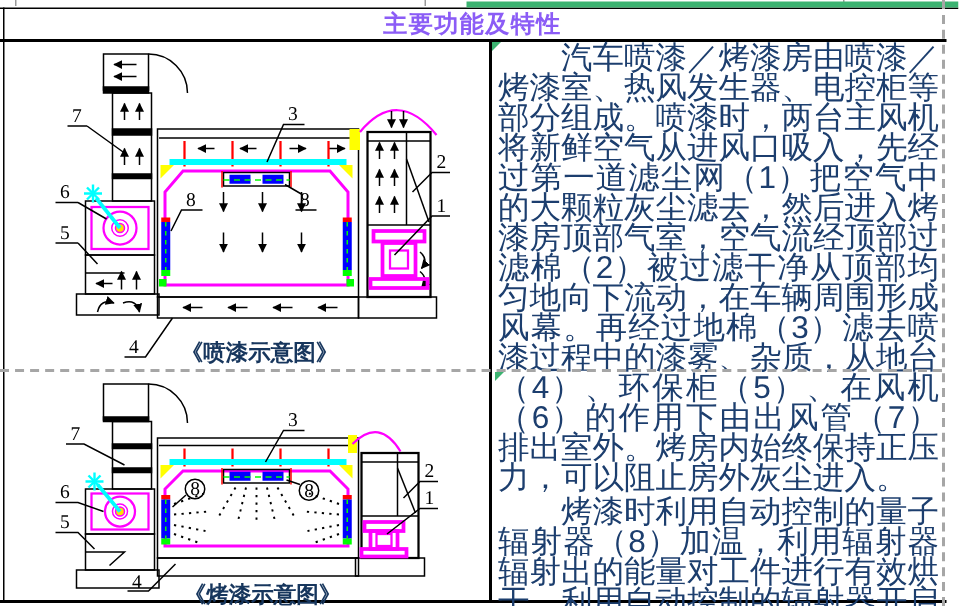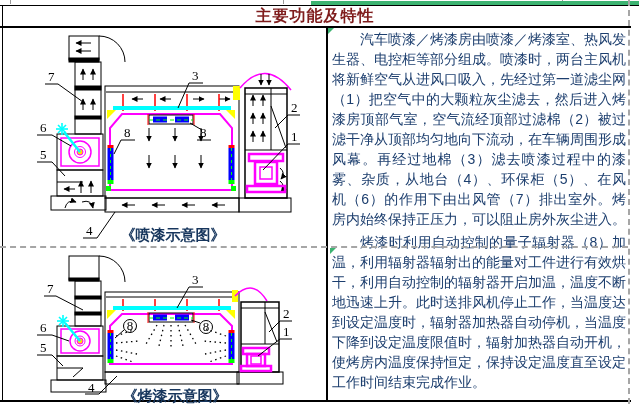--- a/index.html
+++ b/index.html
@@ -16,41 +16,41 @@
   .title-underline{left:0;top:26px;width:631px;height:2px;background:#000;}
   
   .left-border{left:2px;top:5px;width:1px;height:396px;background:#000;}
   .col-divider{left:326px;top:28px;width:2px;height:373px;background:#000;}
   .bottom-border{left:0;top:400px;width:631px;height:2px;background:#000;}
   .pagebreak-h{left:0;top:246px;width:628px;height:0;border-top:2px dashed #a6a6a6;}
   .pagebreak-v{left:628px;top:0;width:0;height:404px;border-left:2px dashed #a6a6a6;}
   
   .diagram-cell{left:3px;top:28px;width:323px;height:372px;}
   .text-cell{left:332px;top:29px;width:294px;}
-  .text-cell p{margin:0;text-indent:2em;font-size:14px;line-height:20px;text-align:justify;}
+  .text-cell p{margin:0;text-indent:2em;font-size:21px;line-height:20px;text-align:justify;}
   .text-cell p.p2{margin-top:3px;}
   .green-mark{width:0;height:0;border-top:6px solid transparent;border-right:6px solid transparent;}
   
   svg{display:block;}
   svg .k{stroke:#000;fill:none;stroke-width:1;}
   svg text.lbl{font-family:"Liberation Serif",serif;font-size:13px;fill:#000;}
   svg text.cap{font-family:"Liberation Sans",sans-serif;font-size:15px;font-weight:bold;}
 </style>
 </head>
 <body>
 
 <div class="abs top-strip">
   <div class="abs grid-tick" style="left:10px"></div>
   <div class="abs grid-tick" style="left:283px"></div>
   <div class="abs grid-tick" style="left:562px"></div>
   <div class="abs green-bar" style="background:#3cb371"></div>
 </div>
 
 <div class="abs title-row">
-  <span style="color:#7f1d1d">主要功能及特性</span>
+  <span style="color:#8b5cf6">主要功能及特性</span>
 </div>
 <div class="abs title-underline"></div>
 
 <div class="abs left-border"></div>
 <div class="abs col-divider"></div>
 <div class="abs bottom-border"></div>
 
 <div class="abs diagram-cell">
 
   <svg width="326" height="216" viewBox="0 0 326 216">

